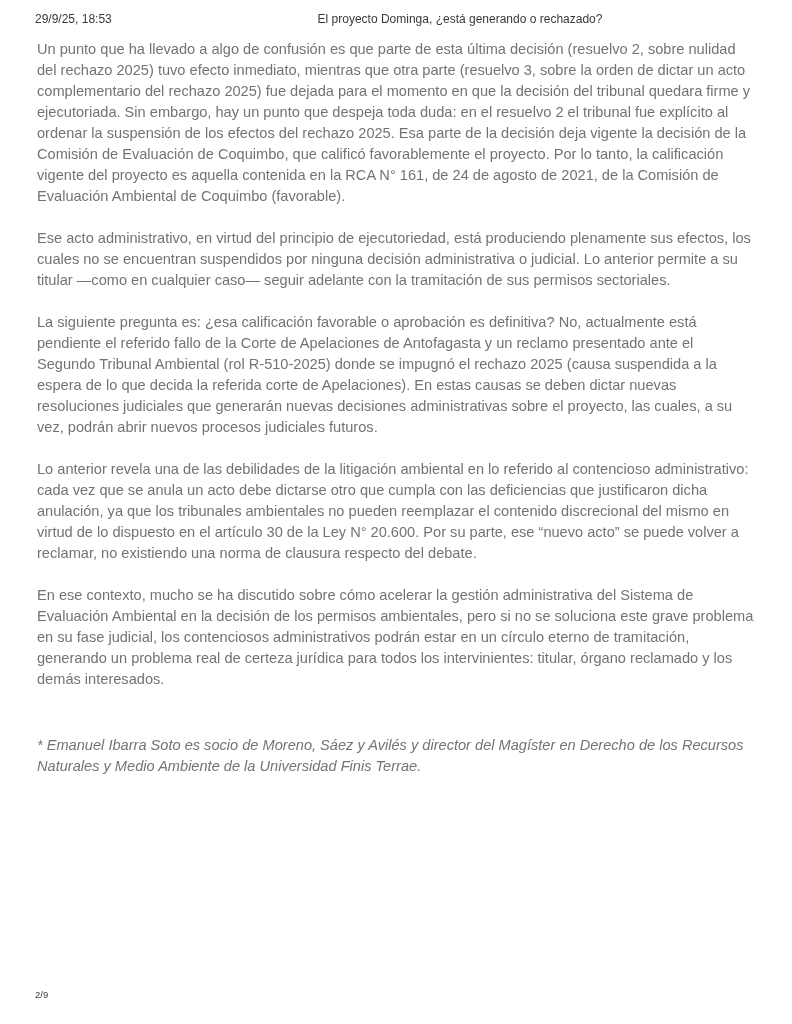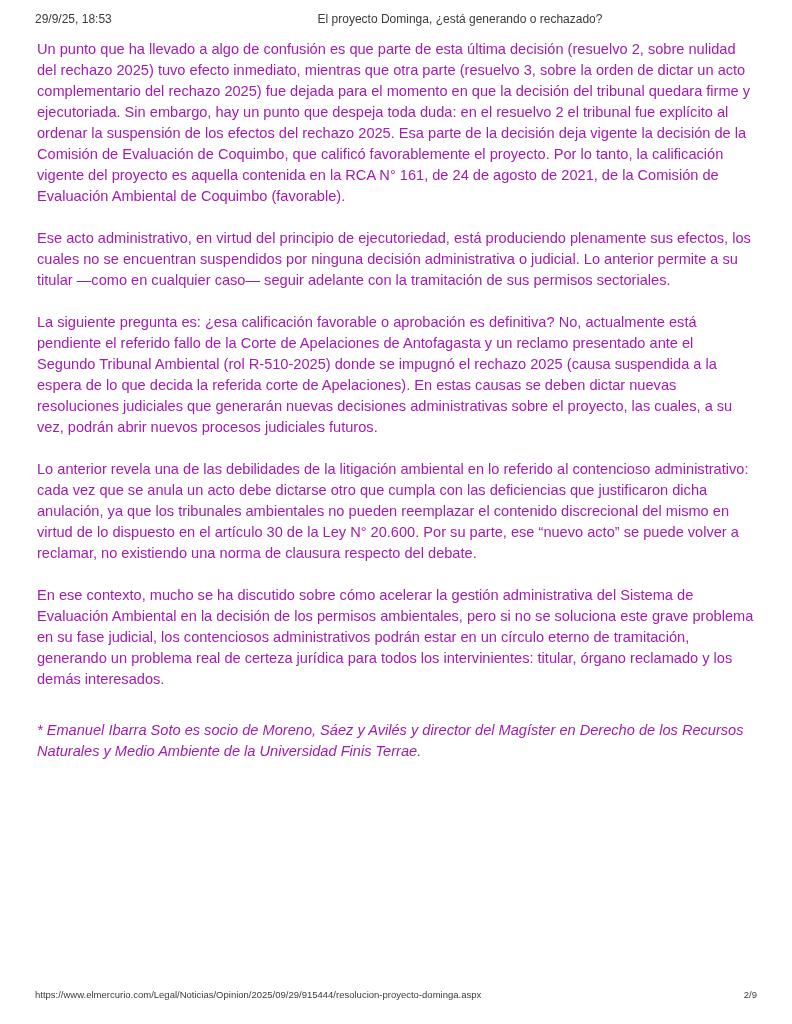--- a/index.html
+++ b/index.html
@@ -37,29 +37,29 @@
     transform: translateX(-50%);
     white-space: nowrap;
   }
   .article-body {
     position: absolute;
     top: 39px;
     left: 37px;
     width: 717px;
     font-size: 14.6px;
     line-height: 21px;
-    color: #a21caf;
+    color: #737373;
     text-align: left;
   }
   .article-body p {
     margin: 0 0 21px 0;
   }
   .article-body p.author-note {
     font-style: italic;
-    margin-top: 30px;
+    margin-top: 45px;
   }
   .print-footer {
     position: absolute;
     left: 35px;
     right: 35px;
     top: 989px;
     font-size: 9.5px;
     color: #3a3a3a;
     display: flex;
     justify-content: space-between;
@@ -82,17 +82,16 @@
   <div class="article-body">
     <p>Un punto que ha llevado a algo de confusión es que parte de esta última decisión (resuelvo 2, sobre nulidad del rechazo 2025) tuvo efecto inmediato, mientras que otra parte (resuelvo 3, sobre la orden de dictar un acto complementario del rechazo 2025) fue dejada para el momento en que la decisión del tribunal quedara firme y ejecutoriada. Sin embargo, hay un punto que despeja toda duda: en el resuelvo 2 el tribunal fue explícito al ordenar la suspensión de los efectos del rechazo 2025. Esa parte de la decisión deja vigente la decisión de la Comisión de Evaluación de Coquimbo, que calificó favorablemente el proyecto. Por lo tanto, la calificación vigente del proyecto es aquella contenida en la RCA N° 161, de 24 de agosto de 2021, de la Comisión de Evaluación Ambiental de Coquimbo (favorable).</p>
     <p>Ese acto administrativo, en virtud del principio de ejecutoriedad, está produciendo plenamente sus efectos, los cuales no se encuentran suspendidos por ninguna decisión administrativa o judicial. Lo anterior permite a su titular —como en cualquier caso— seguir adelante con la tramitación de sus permisos sectoriales.</p>
     <p>La siguiente pregunta es: ¿esa calificación favorable o aprobación es definitiva? No, actualmente está pendiente el referido fallo de la Corte de Apelaciones de Antofagasta y un reclamo presentado ante el Segundo Tribunal Ambiental (rol R-510-2025) donde se impugnó el rechazo 2025 (causa suspendida a la espera de lo que decida la referida corte de Apelaciones). En estas causas se deben dictar nuevas resoluciones judiciales que generarán nuevas decisiones administrativas sobre el proyecto, las cuales, a su vez, podrán abrir nuevos procesos judiciales futuros.</p>
     <p>Lo anterior revela una de las debilidades de la litigación ambiental en lo referido al contencioso administrativo: cada vez que se anula un acto debe dictarse otro que cumpla con las deficiencias que justificaron dicha anulación, ya que los tribunales ambientales no pueden reemplazar el contenido discrecional del mismo en virtud de lo dispuesto en el artículo 30 de la Ley N° 20.600. Por su parte, ese “nuevo acto” se puede volver a reclamar, no existiendo una norma de clausura respecto del debate.</p>
     <p>En ese contexto, mucho se ha discutido sobre cómo acelerar la gestión administrativa del Sistema de Evaluación Ambiental en la decisión de los permisos ambientales, pero si no se soluciona este grave problema en su fase judicial, los contenciosos administrativos podrán estar en un círculo eterno de tramitación, generando un problema real de certeza jurídica para todos los intervinientes: titular, órgano reclamado y los demás interesados.</p>
     <p class="author-note">* Emanuel Ibarra Soto es socio de Moreno, Sáez y Avilés y director del Magíster en Derecho de los Recursos Naturales y Medio Ambiente de la Universidad Finis Terrae.</p>
   </div>
 
   <div class="print-footer">
-    <span class="url">https://www.elmercurio.com/Legal/Noticias/Opinion/2025/09/29/915444/resolucion-proyecto-dominga.aspx</span>
     <span class="page-number">2/9</span>
   </div>
 
 </div>
 
 </body></html>

